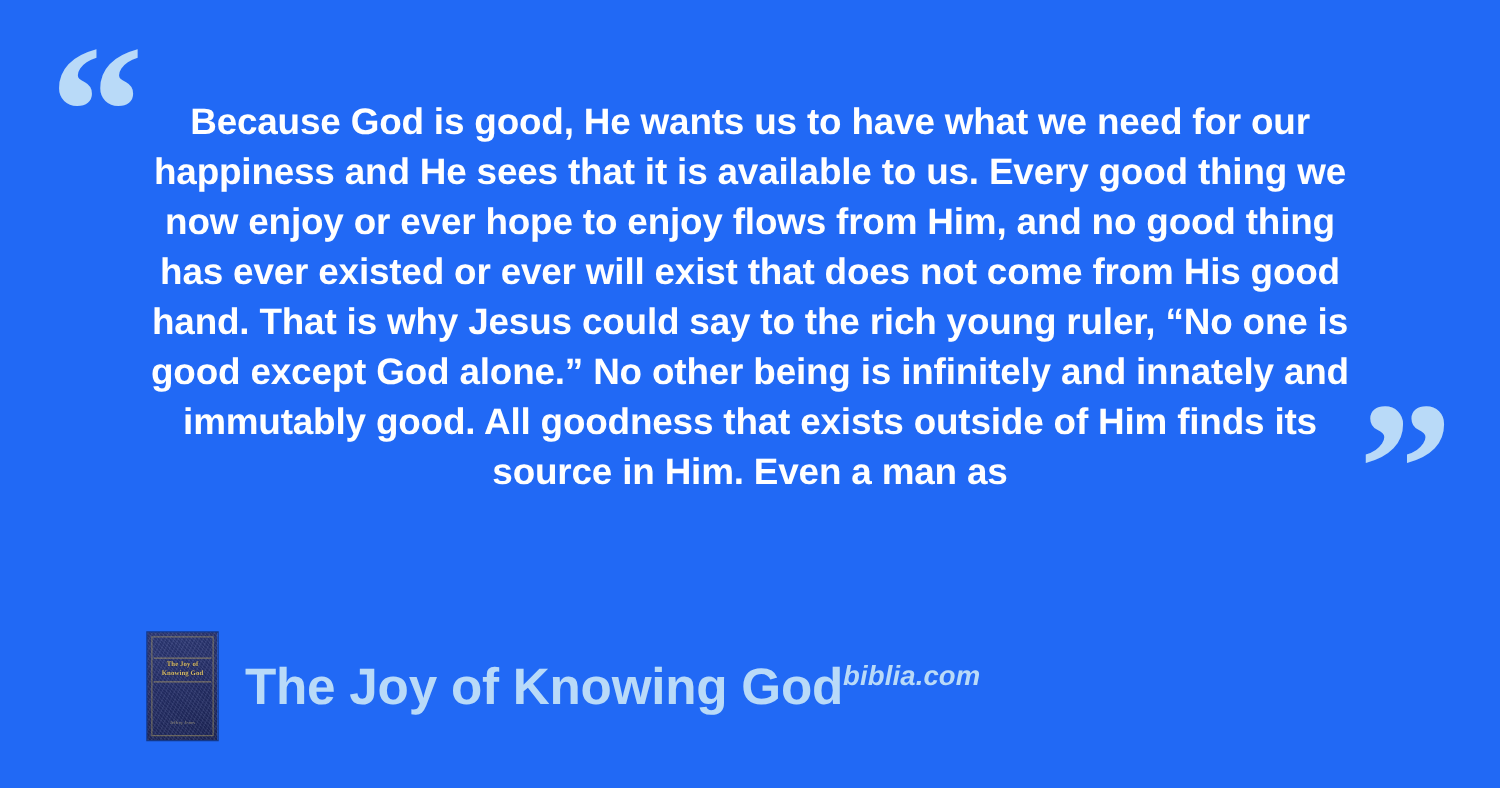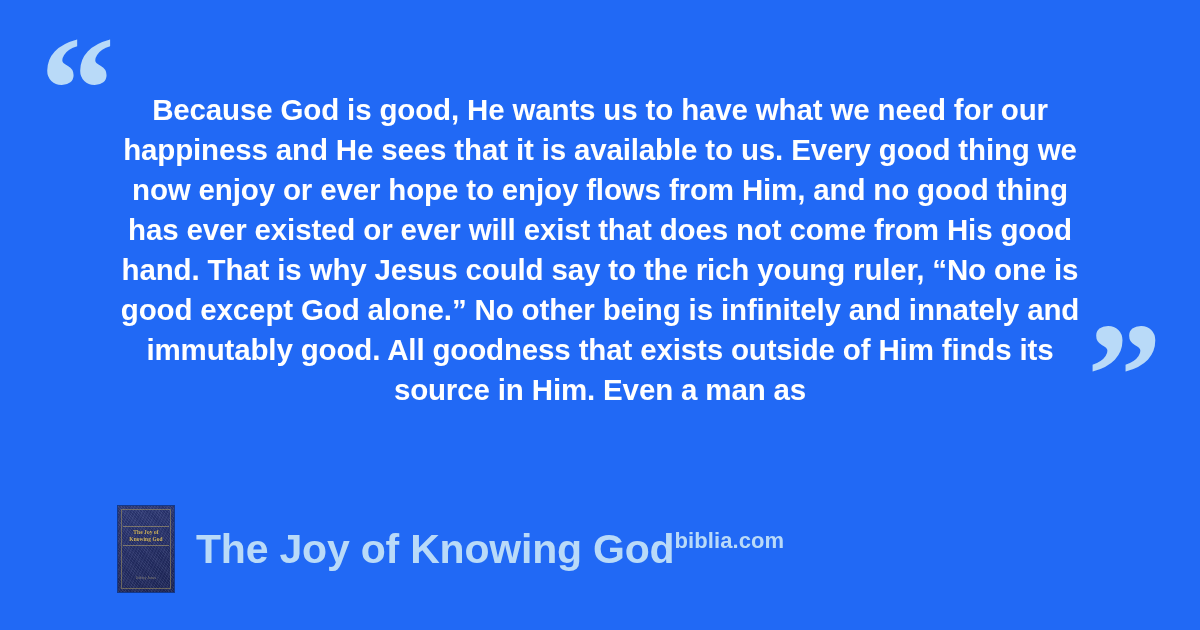--- a/index.html
+++ b/index.html
@@ -44,21 +44,21 @@
 
   
   .quote-block {
     position: absolute;
     left: 108px;
     top: 78px;
     width: 984px;
     text-align: center;
   }
   .quote-text {
-    margin: 12px;
+    margin: 0;
     color: #ffffff;
     font-size: 29.5px;
     font-weight: 700;
     line-height: 40px;
     letter-spacing: -0.15px;
     text-align: center;
   }
 
   
   .footer {
@@ -131,20 +131,21 @@
     line-height: 46px;
     letter-spacing: -0.2px;
   }
   .site-name {
     color: #b9daf8;
     font-size: 22px;
     font-weight: 700;
     line-height: 26px;
     margin-top: 2px;
     letter-spacing: 0.1px;
+    font-style: italic;
   }
 </style>
 </head>
 <body>
 
 <div class="card">
 
   <span class="quote-mark quote-open">“</span>
 
   <div class="quote-block">

